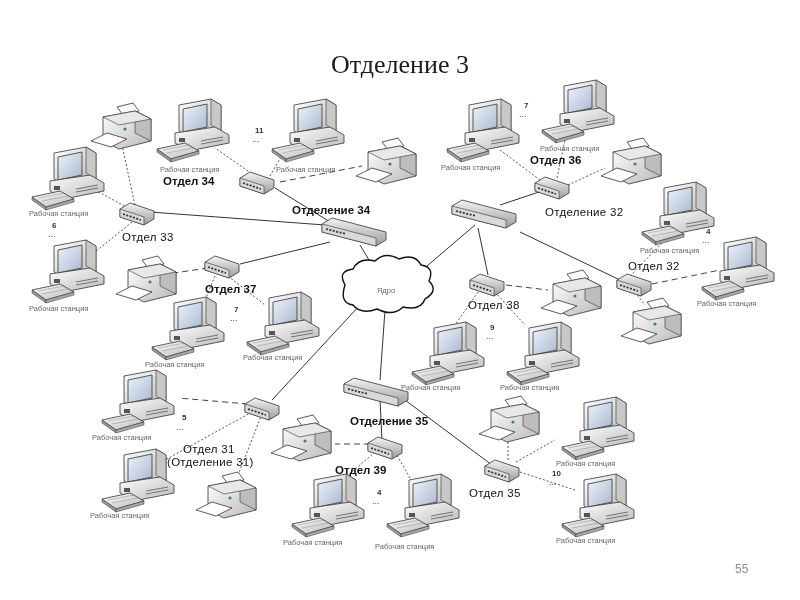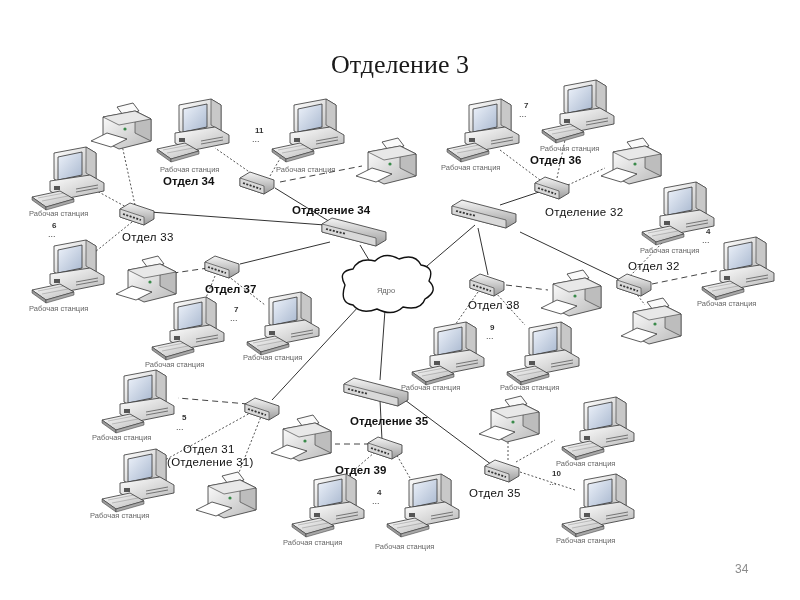--- a/index.html
+++ b/index.html
@@ -230,13 +230,13 @@
   <text class="lbl-cnt" x="182" y="420">5</text>
   <text class="lbl-dots" x="176" y="430">...</text>
 
   <text class="lbl-cnt" x="377" y="495">4</text>
   <text class="lbl-dots" x="372" y="504">...</text>
 
   <text class="lbl-cnt" x="552" y="476">10</text>
   <text class="lbl-dots" x="549" y="485">...</text>
 </svg>
 
-<div id="slide-num">34</div>
+<div id="slide-num">55</div>
 
 </body></html>

